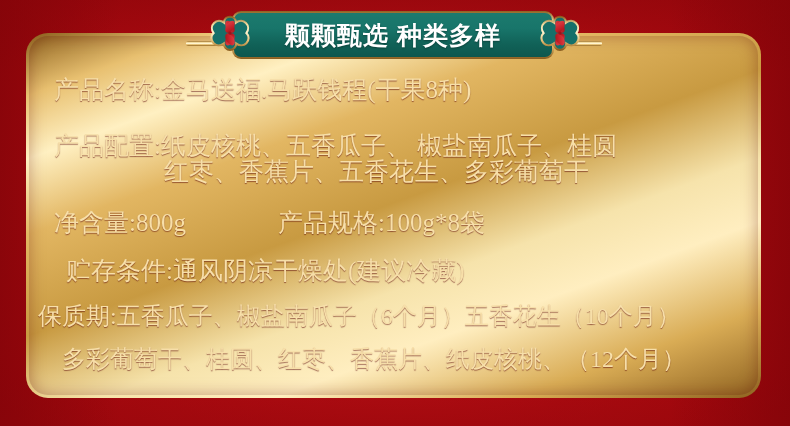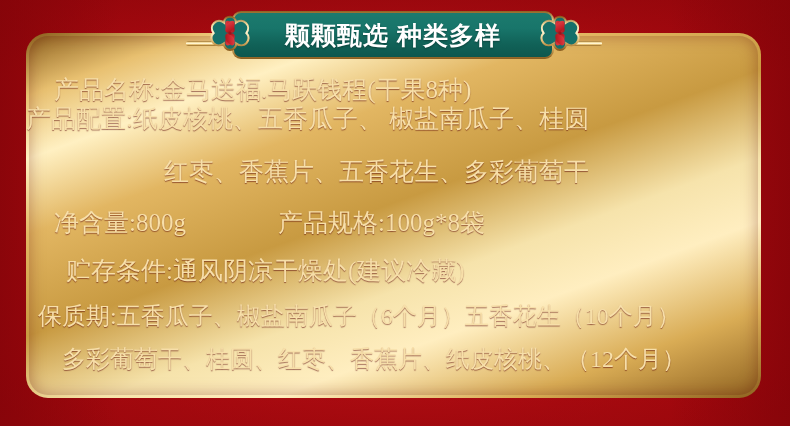--- a/index.html
+++ b/index.html
@@ -144,21 +144,21 @@
     left: 0;
     width: 735px;
     color: #f7dfa9;
     font-size: 25px;
     line-height: 30px;
     white-space: nowrap;
     font-family: "Liberation Serif", "DejaVu Serif", serif;
     text-shadow: 0 1px 1px rgba(90,5,8,0.55);
   }
   .l1 { top: 42px;  padding-left: 28px; }
-  .l2 { top: 71px;  }
+  .l2 { top: 98px;  padding-left: 28px; }
   .l3 { top: 124px; padding-left: 138px; }
   .l4 { top: 175px; padding-left: 28px; }
   .l4 .gap { display: inline-block; width: 92px; }
   .l5 { top: 223px; padding-left: 40px; }
   .l6 { top: 268px; padding-left: 12px; }
   .l7 { top: 311px; padding-left: 36px; }
   .l6, .l7 { font-size: 24px; }
 </style>
 </head>
 <body>

